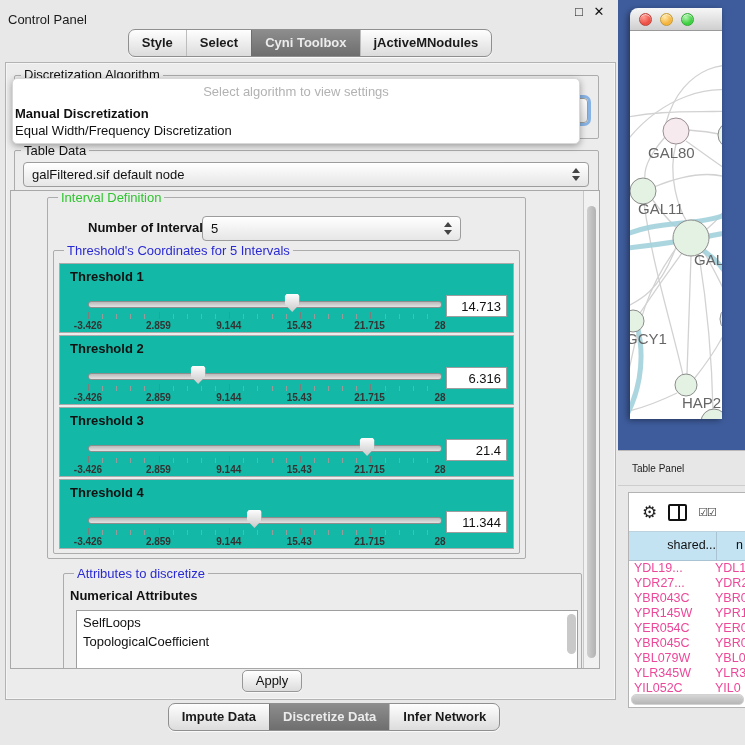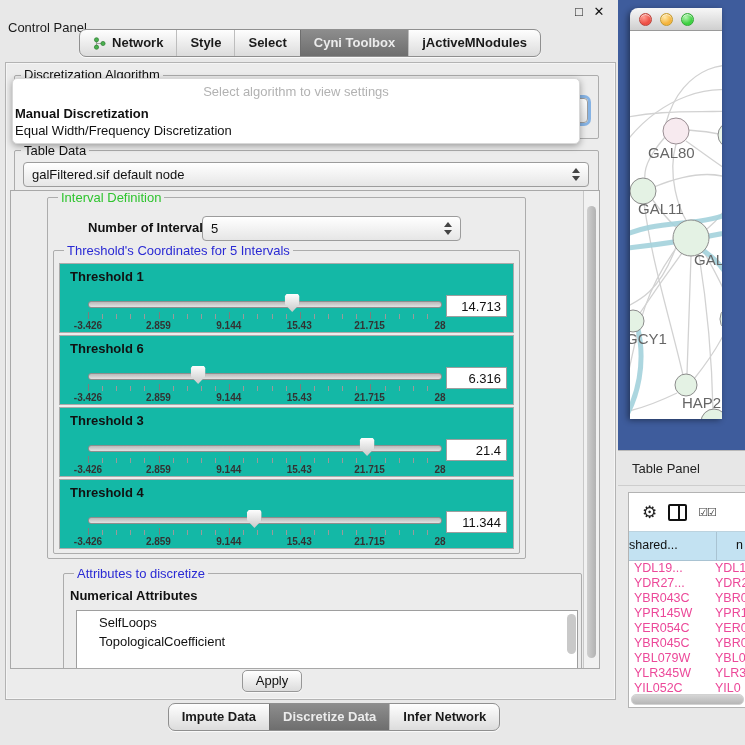--- a/index.html
+++ b/index.html
@@ -1,20 +1,20 @@
 <!DOCTYPE html>
 <html><head>
 <meta charset="utf-8">
 <style>
   html,body{margin:0;padding:0;}
   body{width:745px;height:745px;position:relative;overflow:hidden;background:#e8e8e8;
        font-family:"Liberation Sans","DejaVu Sans",sans-serif;font-size:13px;color:#111;}
   
   .titlebar{position:absolute;left:0;top:0;width:618px;height:24px;line-height:24px;}
-  .titlebar .title{position:absolute;left:8px;top:16px;font-size:13px;color:#1a1a1a;}
+  .titlebar .title{position:absolute;left:8px;top:8px;font-size:13px;color:#1a1a1a;}
   .winbtn{position:absolute;top:0;width:18px;text-align:center;font-size:13px;cursor:default;}
   .btn-float{right:30px;}
   .btn-close{right:10px;font-weight:bold;}
   .tabbar{position:absolute;left:0;width:620px;display:flex;justify-content:center;}
   .tabbar.top{top:29px;}
   .tabbar.bottom{top:703px;margin-left:24px;}
   .seg-control{display:inline-flex;border:1px solid #8f8f8f;border-radius:7px;overflow:hidden;
                background:linear-gradient(#fefefe,#dcdcdc);box-shadow:0 1px 1px rgba(255,255,255,.8);height:26px;}
   .seg{padding:0 13px;font-size:13px;font-weight:bold;color:#1a1a1a;line-height:26px;
        border-left:1px solid #bdbdbd;display:flex;align-items:center;gap:6px;}
@@ -54,82 +54,72 @@
   .ticks{position:absolute;left:28px;width:353px;top:48px;height:7px;}
   .ticks:before{content:"";position:absolute;left:0;right:0;top:2px;bottom:0;
       background:repeating-linear-gradient(to right,#9a9a9a 0 1px,transparent 1px calc(100%/25));}
   .ticks:after{content:"";position:absolute;inset:0;
       background:repeating-linear-gradient(to right,#7d7d7d 0 1px,transparent 1px 20%);}
   .ticklabels{position:absolute;left:28px;width:352px;top:56px;height:11px;}
   .ticklabels span{position:absolute;transform:translateX(-50%);font-size:10px;font-weight:bold;color:#333;white-space:nowrap;}
   .tvalue{position:absolute;right:6px;top:31px;width:54px;height:17px;background:#fff;border:1px solid #9e9e9e;
           text-align:right;padding:3px 5px 0 0;font-size:13px;}
   .listbox{position:absolute;background:#fff;border:1px solid #9e9e9e;overflow:hidden;}
-  .listbox .item{line-height:19px;padding-left:22px;font-size:13px;color:#111;}
+  .listbox .item{line-height:19px;padding-left:6px;font-size:13px;color:#111;}
   .thumb-list{position:absolute;right:1px;top:3px;width:9px;height:40px;border-radius:5px;background:#c9c9c9;}
   .aquabtn{position:absolute;border:1px solid #979797;border-radius:5px;background:linear-gradient(#ffffff,#dcdcdc);
            font-size:13px;text-align:center;box-shadow:0 1px 1px rgba(255,255,255,.7);}
   
   .desktop{position:absolute;left:618px;top:0;width:127px;height:450px;background:#3e5c9c;}
   .macwin{position:absolute;left:630px;top:8px;width:92px;height:410px;border-radius:8px 0 0 0;
           box-shadow:-2px 2px 6px rgba(0,0,0,.45);}
   .mactitle{height:22px;background:linear-gradient(#f7f7f7,#cfcfcf);border-radius:8px 0 0 0;
             border-bottom:1px solid #9a9a9a;display:flex;align-items:center;gap:8px;padding-left:9px;}
   .light{width:13px;height:13px;border-radius:50%;box-shadow:inset 0 1px 1px rgba(255,255,255,.7);}
   .light.red{background:radial-gradient(circle at 35% 30%,#ff9d92,#ee5045 60%);border:1px solid #b9423a;box-sizing:border-box;}
   .light.yellow{background:radial-gradient(circle at 35% 30%,#ffe9a8,#f5b43d 60%);border:1px solid #c29a2e;box-sizing:border-box;}
   .light.green{background:radial-gradient(circle at 35% 30%,#b4f4b0,#3ed142 60%);border:1px solid #2fa834;box-sizing:border-box;}
   .maccanvas{position:relative;height:388px;background:#fff;overflow:hidden;}
   .maccanvas svg{position:absolute;left:0;top:0;}
   .eg{fill:none;stroke:#d2d2d2;stroke-width:1.3px;}
   .et{fill:none;stroke:#a3d2dc;stroke-width:5px;opacity:.9;}
   .nodelabel{font-size:15px;fill:#666;font-family:"Liberation Sans",sans-serif;}
   .tablebar{position:absolute;left:618px;top:450px;width:127px;height:36px;background:#e7e7e7;
             border-top:1px solid #b9b9b9;border-bottom:1px solid #cdcdcd;line-height:36px;padding-left:14px;
-            font-size:13px;color:#222;box-sizing:border-box;}
+            font-size:10px;color:#222;box-sizing:border-box;}
   .tablecard{position:absolute;left:628px;top:492px;width:117px;height:214px;background:#fff;
              border:1px solid #b3b3b3;overflow:hidden;}
   .ttoolbar{height:38px;display:flex;align-items:center;gap:11px;padding-left:13px;}
   .gear{font-size:17px;color:#222;line-height:1;}
   .colicon{width:15px;height:13px;border:2px solid #111;border-radius:2px;position:relative;}
   .colicon:before{content:"";position:absolute;left:50%;top:0;bottom:0;border-left:2px solid #111;}
   .checkpair{font-size:11px;color:#333;letter-spacing:-1px;}
   .thead{display:flex;height:28px;border-top:1px solid #bcd3df;border-bottom:1px solid #a9c3d2;}
   .th{background:#c3e2f2;line-height:27px;font-size:12.5px;color:#111;box-sizing:border-box;}
-  .th.c1{width:88px;text-align:left;border-right:1px solid #a9c3d2;}
+  .th.c1{width:88px;text-align:right;border-right:1px solid #a9c3d2;}
   .th.c2{flex:1;text-align:right;padding-right:3px;}
   .trows .tr{display:flex;height:15px;line-height:15px;font-size:12.5px;color:#ec4899;}
   .trows .td1{width:80px;padding-left:5px;box-sizing:border-box;white-space:nowrap;overflow:hidden;}
   .trows .td2{flex:1;padding-left:6px;white-space:nowrap;overflow:hidden;}
   .hsb{position:absolute;left:2px;right:2px;bottom:2px;height:9px;background:#ececec;border:1px solid #d2d2d2;border-radius:5px;}
   .hsb .thumb-h{position:absolute;inset:0;border-radius:4px;background:linear-gradient(#d6d6d6,#b6b6b6);}
   .neticon{display:inline-block;}
 </style>
 </head>
 <body>
 
 <div class="titlebar">
   <span class="title">Control Panel</span>
   <span class="winbtn btn-float">□</span>
   <span class="winbtn btn-close">✕</span>
 </div>
 
 <div class="tabbar top">
   <div class="seg-control">
     <div class="seg">
-      <svg class="neticon" width="13" height="13" viewBox="0 0 13 13">
-        <line x1="3.5" y1="3" x2="3.5" y2="10" stroke="#9e9e9e" stroke-width="1.2"></line>
-        <line x1="3.5" y1="6.5" x2="9.5" y2="6.5" stroke="#9e9e9e" stroke-width="1.2"></line>
-        <circle cx="3.5" cy="2.8" r="2.1" fill="#49b04e" stroke="#2e7d32" stroke-width="0.7"></circle>
-        <circle cx="3.5" cy="10.2" r="2.1" fill="#49b04e" stroke="#2e7d32" stroke-width="0.7"></circle>
-        <circle cx="10" cy="6.5" r="2.1" fill="#49b04e" stroke="#2e7d32" stroke-width="0.7"></circle>
-      </svg>
-      <span>Network</span>
-    </div>
-    <div class="seg">
         <span>Style</span>
       </div>
     <div class="seg">
         <span>Select</span>
       </div>
     <div class="seg sel">
         <span>Cyni Toolbox</span>
       </div>
     <div class="seg">
         <span>jActiveMNodules</span>
@@ -185,21 +175,21 @@
                 <span style="left: 20%;">2.859</span>
                 <span style="left: 40%;">9.144</span>
                 <span style="left: 60%;">15.43</span>
                 <span style="left: 80%;">21.715</span>
                 <span style="left: 100%;">28</span>
               </div>
             <div class="tvalue">14.713</div>
           </div>
 
           <div class="tpanel">
-            <span class="tlabel">Threshold 6</span>
+            <span class="tlabel">Threshold 2</span>
             <div class="track">
                 <div class="thumb" style="left: 30.9998%;"></div>
               </div>
             <div class="ticks"></div>
             <div class="ticklabels">
                 <span style="left: 0%;">-3.426</span>
                 <span style="left: 20%;">2.859</span>
                 <span style="left: 40%;">9.144</span>
                 <span style="left: 60%;">15.43</span>
                 <span style="left: 80%;">21.715</span>

